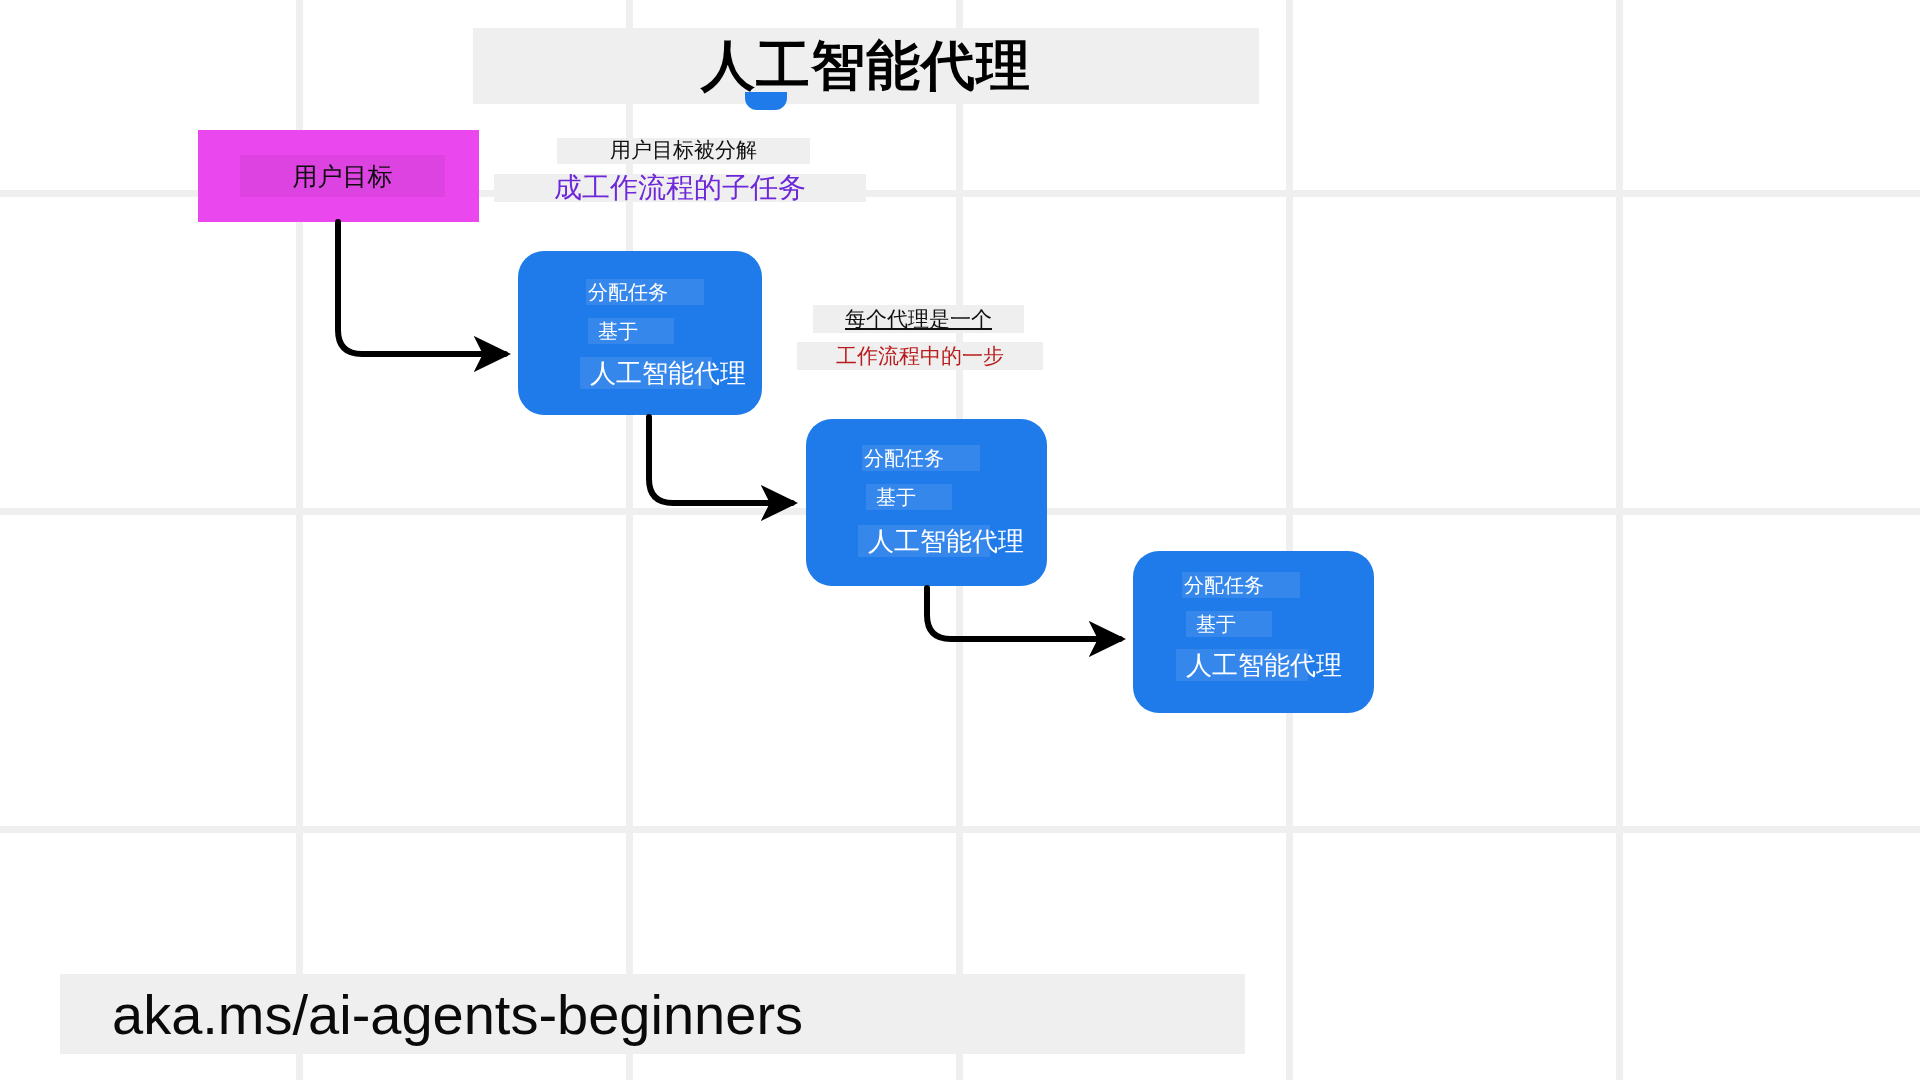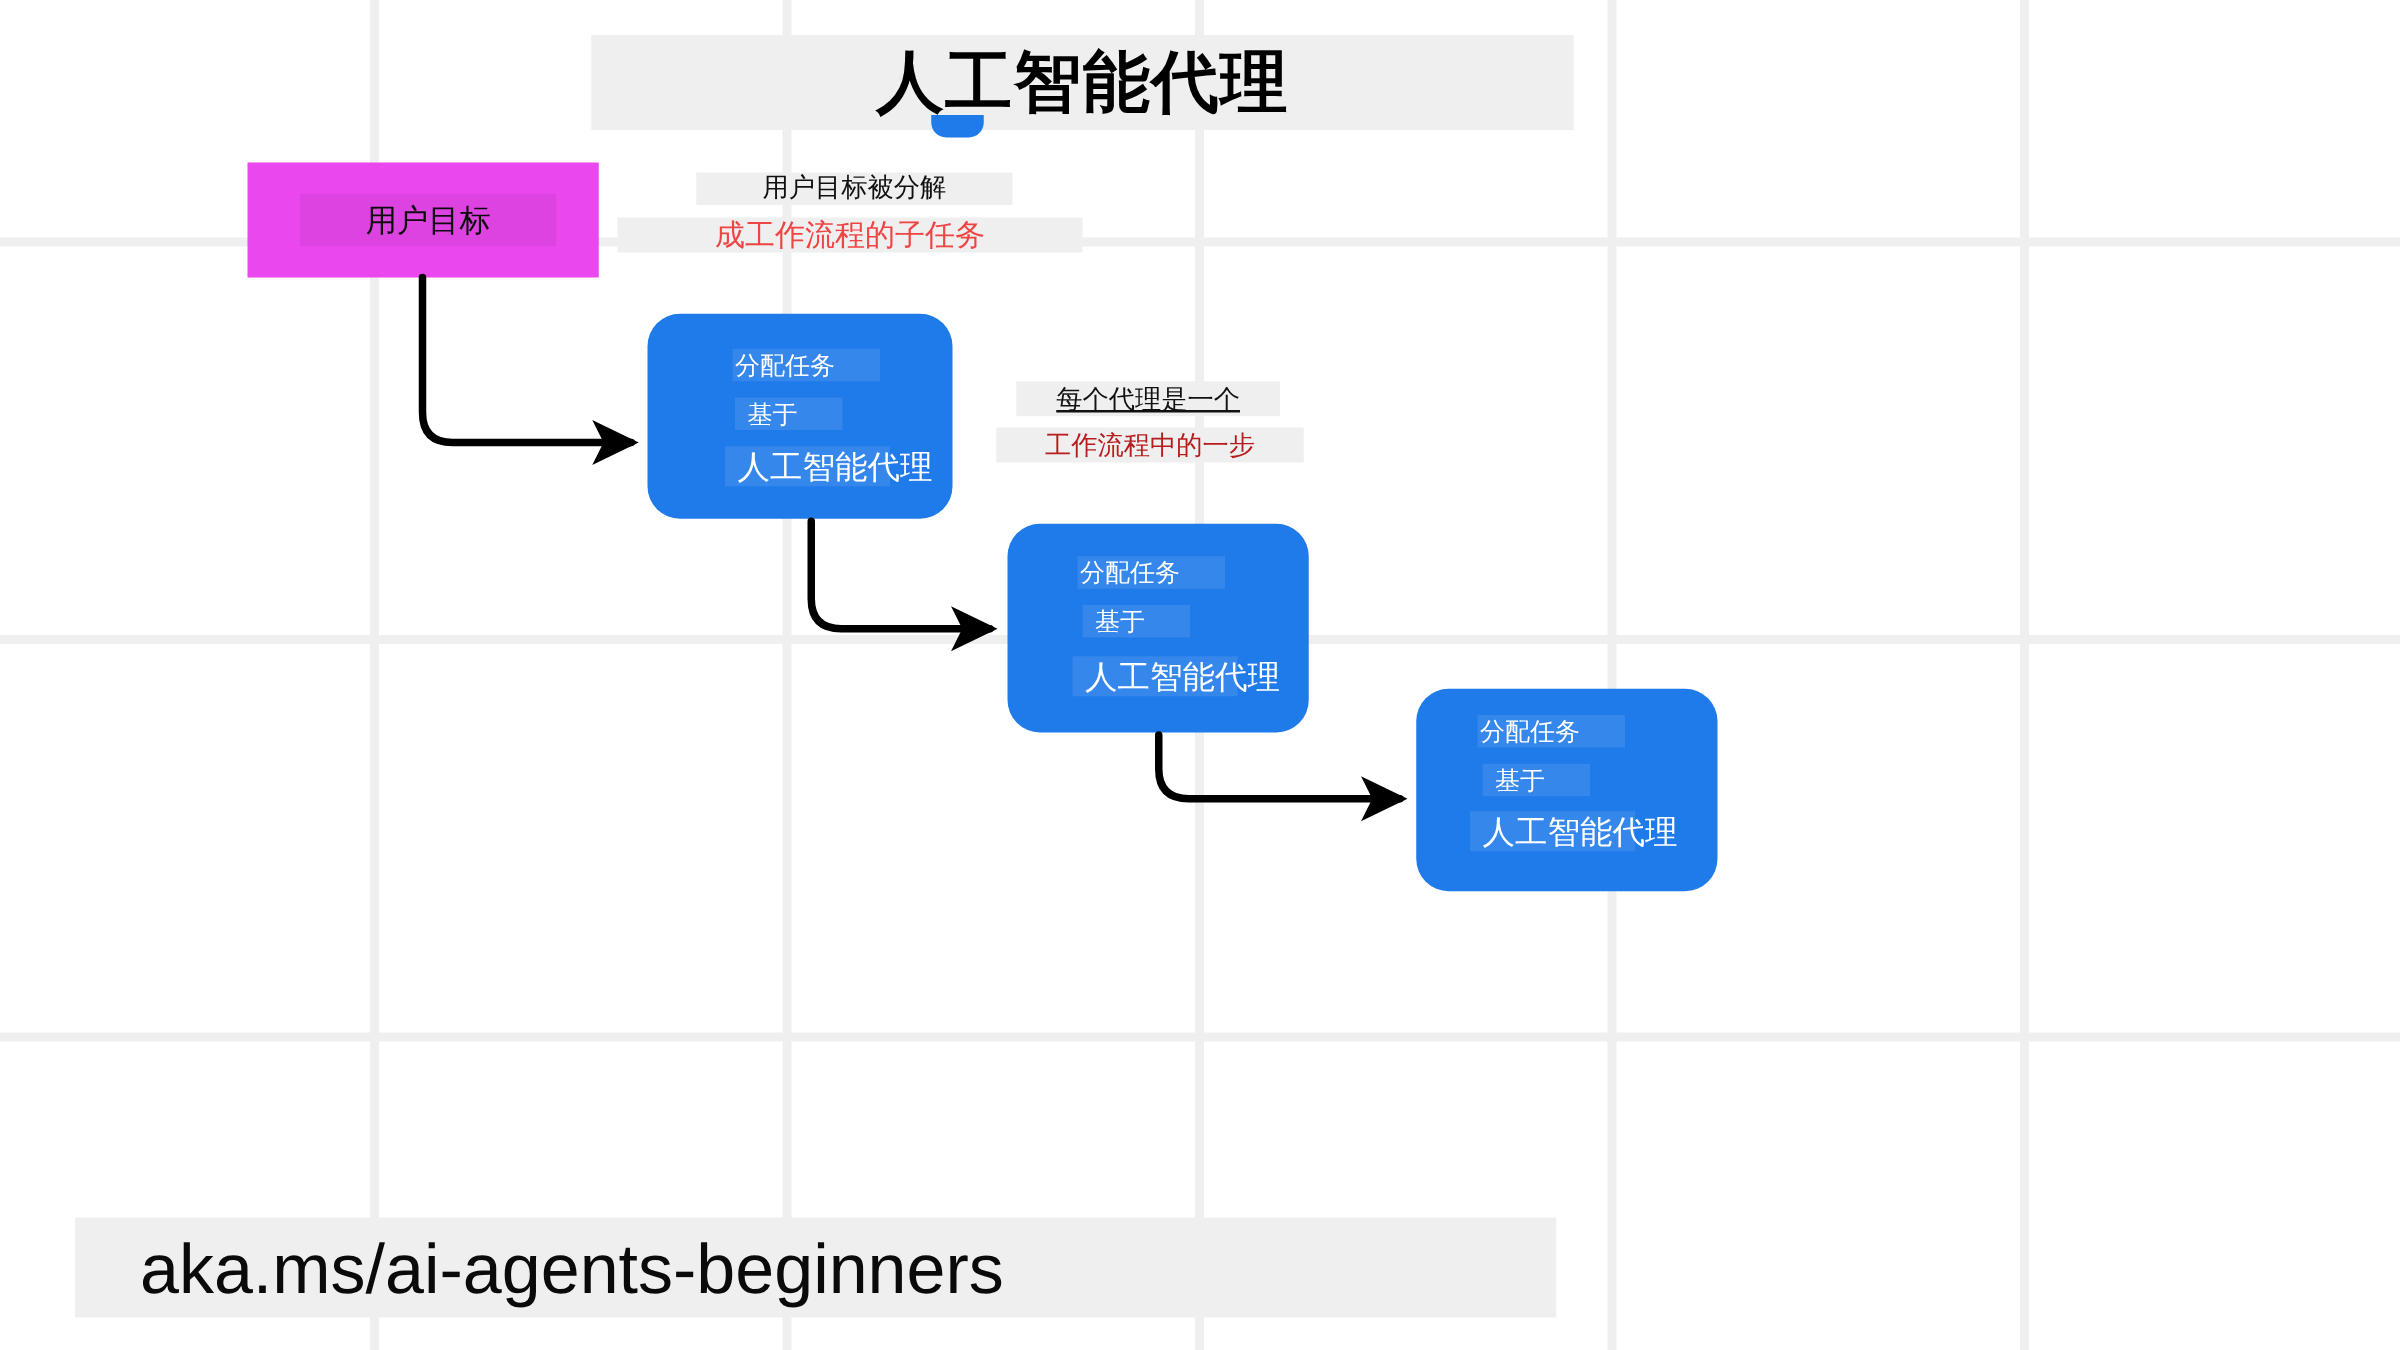--- a/index.html
+++ b/index.html
@@ -97,21 +97,21 @@
   #anno-1a{left:557px;top:138px;width:253px;height:26px;}
   #anno-1b{left:494px;top:174px;width:372px;height:28px;}
   #anno-1a-text{
     position:absolute;left:557px;top:136px;width:253px;height:28px;
     display:flex;align-items:center;justify-content:center;
     font-size:21px;color:#111;white-space:nowrap;
   }
   #anno-1b-text{
     position:absolute;left:494px;top:173px;width:372px;height:30px;
     display:flex;align-items:center;justify-content:center;
-    font-size:24px;color:#ef4444;white-space:nowrap;
+    font-size:28px;color:#6d28d9;white-space:nowrap;
   }
 
   #anno-2a{left:813px;top:305px;width:211px;height:28px;}
   #anno-2b{left:797px;top:342px;width:246px;height:28px;}
   #anno-2a-text{
     position:absolute;left:813px;top:304px;width:211px;height:30px;
     display:flex;align-items:center;justify-content:center;
     font-size:21px;color:#111;white-space:nowrap;text-decoration:underline;
   }
   #anno-2b-text{

